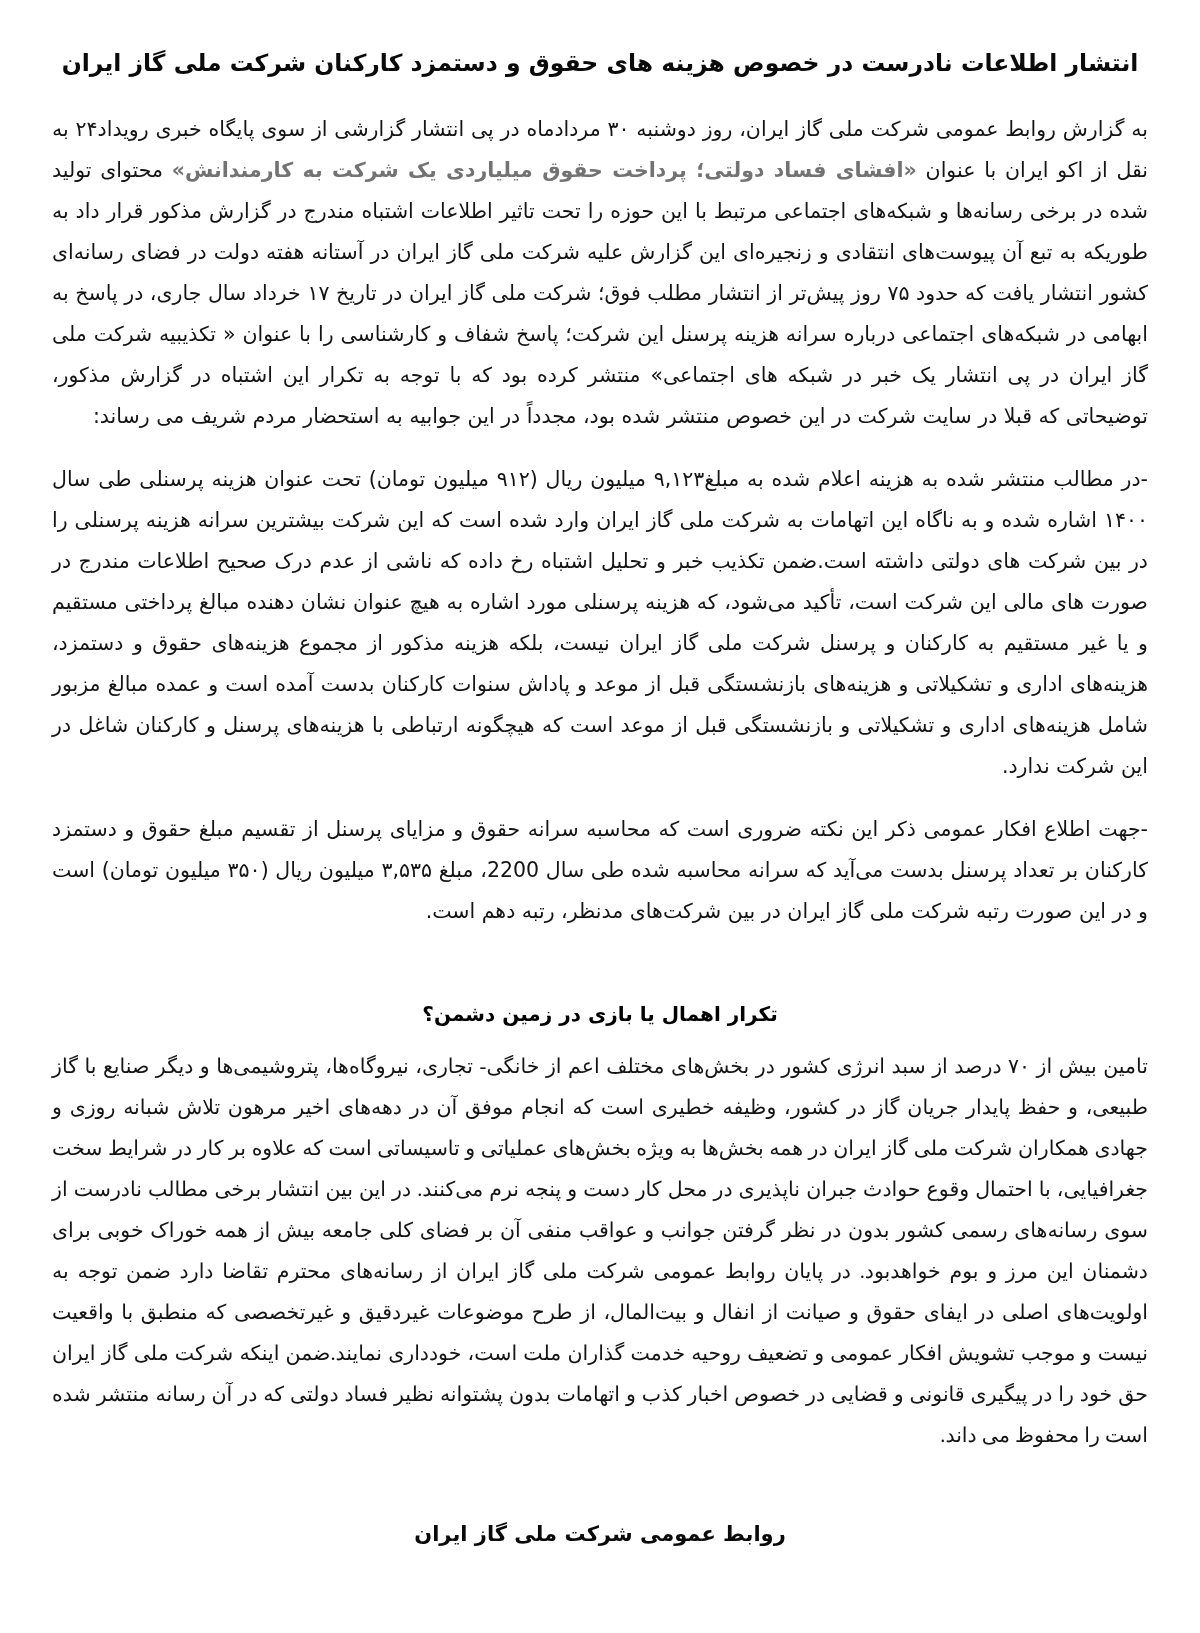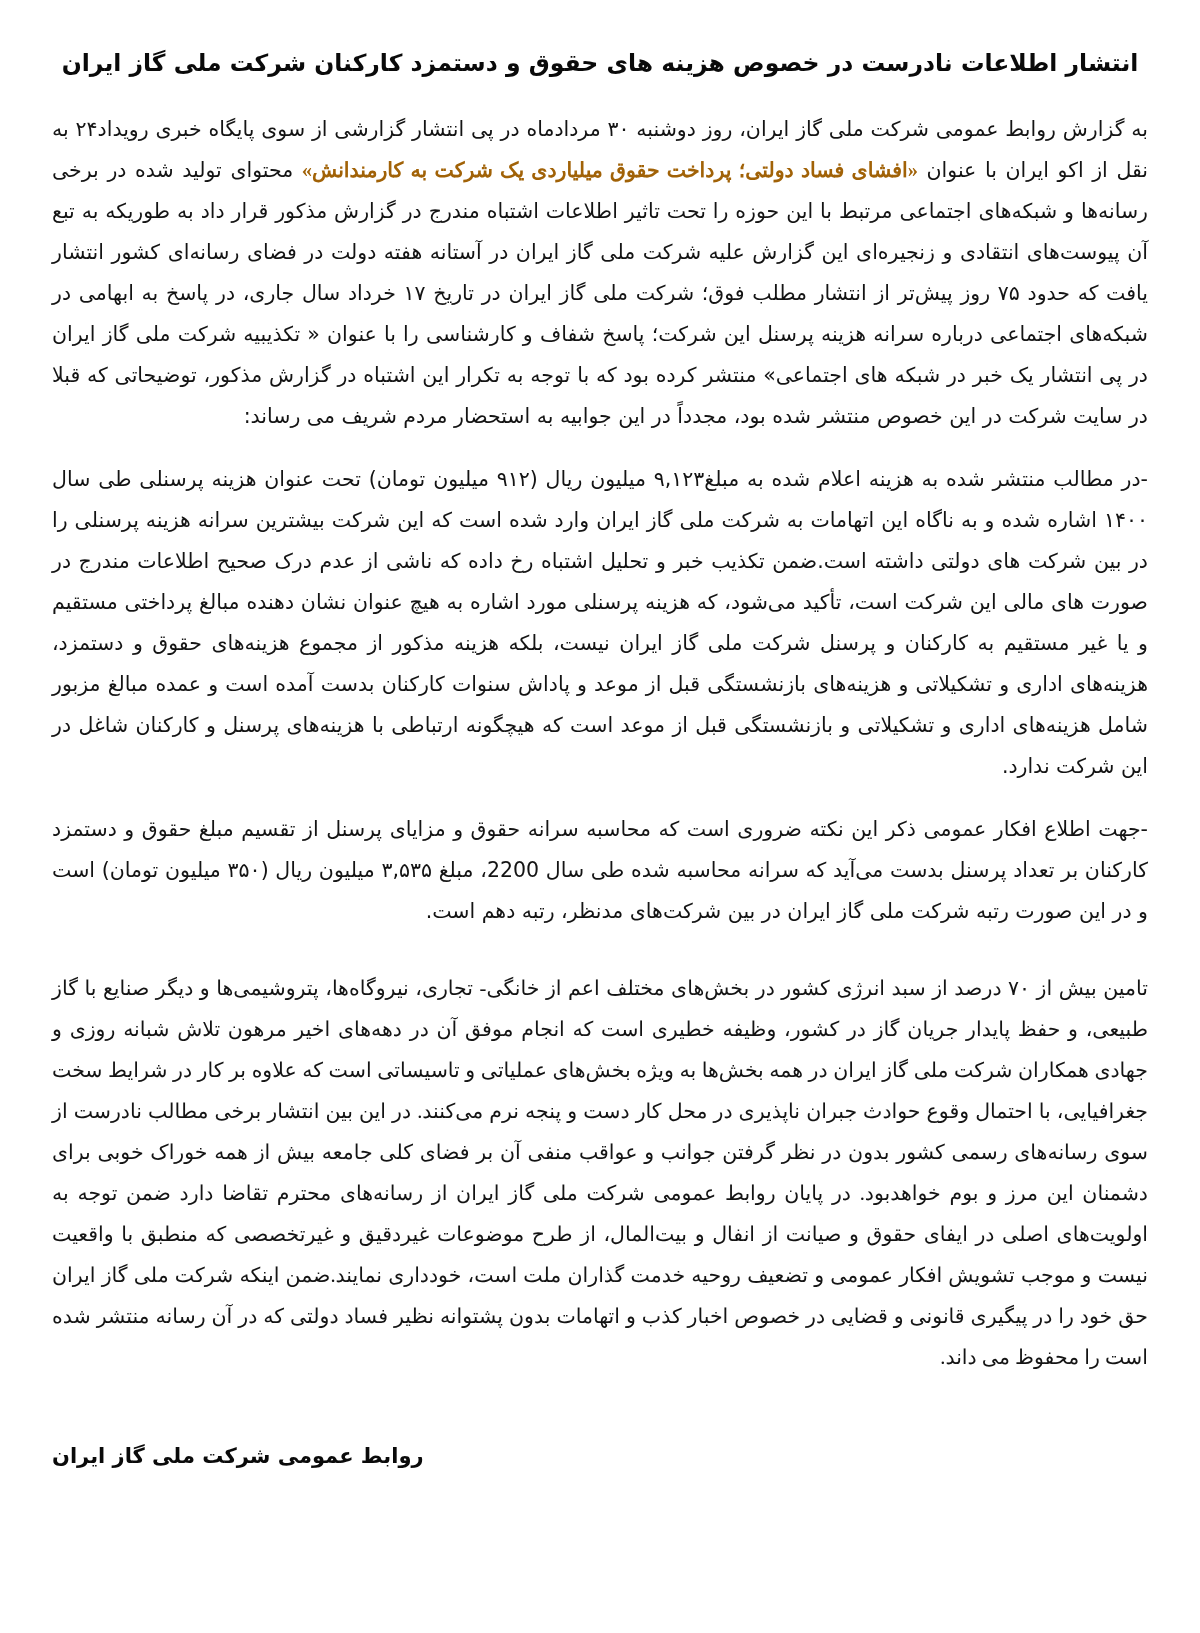--- a/index.html
+++ b/index.html
@@ -45,59 +45,59 @@
   }
 
   .para:last-of-type {
     margin-bottom: 0;
     font-family: Liberation Serif, serif;
   }
 
   .para b,
   .para strong {
     font-weight: bold;
-    color: #a16207;
-    font-family: Liberation Serif, serif;
+    color: #737373;
   }
 
   .subhead {
     font-size: 20px;
     font-weight: bold;
     text-align: center;
     color: #000000;
     margin: 30px 0 16px 0;
     line-height: 1.6;
   }
 
   .gap-block {
     height: 14px;
   }
 
   .signature {
     font-size: 21px;
     font-weight: bold;
-    text-align: left;
+    text-align: center;
     color: #0a0a0a;
     margin: 62px 0 0 0;
     line-height: 1.6;
   }
 </style>
 </head>
 <body>
 
 <div class="page">
 
   <h1 class="doc-title">انتشار اطلاعات نادرست در خصوص هزینه های حقوق و دستمزد کارکنان شرکت ملی گاز ایران</h1>
 
   <p class="para"><span>به گزارش روابط عمومی شرکت ملی گاز ایران، روز دوشنبه ۳۰ مردادماه در پی انتشار گزارشی از سوی پایگاه خبری رویداد۲۴ به نقل از اکو ایران با عنوان <b>«افشای فساد دولتی؛ پرداخت حقوق میلیاردی یک شرکت به کارمندانش»</b></span><span> محتوای تولید شده در برخی رسانه‌ها و شبکه‌های اجتماعی مرتبط با این حوزه را تحت تاثیر اطلاعات اشتباه مندرج در گزارش مذکور قرار داد به طوریکه به تبع آن پیوست‌های انتقادی و زنجیره‌ای این گزارش علیه شرکت ملی گاز ایران در آستانه هفته دولت در فضای رسانه‌ای کشور انتشار یافت که حدود ۷۵ روز پیش‌تر از انتشار مطلب فوق؛ شرکت ملی گاز ایران در تاریخ ۱۷ خرداد سال جاری، در پاسخ به ابهامی در شبکه‌های اجتماعی درباره سرانه هزینه پرسنل این شرکت؛ پاسخ شفاف و کارشناسی را با عنوان « تکذیبیه شرکت ملی گاز ایران در پی انتشار یک خبر در شبکه های اجتماعی» منتشر کرده بود که با توجه به تکرار این اشتباه در گزارش مذکور، توضیحاتی که قبلا در سایت شرکت در این خصوص منتشر شده بود، مجدداً در این جوابیه به استحضار مردم شریف می رساند:</span></p>
 
   <p class="para">-در مطالب منتشر شده به هزینه اعلام شده به مبلغ۹,۱۲۳ میلیون ریال (۹۱۲ میلیون تومان) تحت عنوان هزینه پرسنلی طی سال ۱۴۰۰ اشاره شده و به ناگاه این اتهامات به شرکت ملی گاز ایران وارد شده است که این شرکت بیشترین سرانه هزینه پرسنلی را در بین شرکت های دولتی داشته است.ضمن تکذیب خبر  و تحلیل اشتباه رخ داده که ناشی از عدم درک صحیح اطلاعات مندرج در  صورت های مالی این شرکت است، تأکید می‌شود، که هزینه پرسنلی مورد اشاره  به هیچ عنوان نشان دهنده مبالغ پرداختی مستقیم  و یا غیر مستقیم به کارکنان و پرسنل شرکت ملی گاز ایران نیست، بلکه هزینه مذکور از مجموع هزینه‌های حقوق و دستمزد، هزینه‌های اداری و تشکیلاتی و هزینه‌های بازنشستگی قبل از موعد و پاداش سنوات کارکنان بدست آمده است و عمده مبالغ مزبور شامل هزینه‌های اداری و تشکیلاتی و بازنشستگی قبل از موعد است که هیچگونه ارتباطی با هزینه‌های پرسنل و کارکنان شاغل در این شرکت ندارد.</p>
 
   <p class="para">-جهت اطلاع افکار عمومی ذکر این نکته ضروری است که محاسبه سرانه حقوق و مزایای پرسنل از تقسیم مبلغ حقوق و دستمزد کارکنان بر تعداد پرسنل بدست می‌آید که سرانه محاسبه شده طی سال 2200، مبلغ ۳,۵۳۵ میلیون ریال (۳۵۰ میلیون تومان) است و در این صورت رتبه شرکت ملی گاز ایران در بین شرکت‌های مدنظر، رتبه دهم است.</p>
 
   <div class="gap-block"></div>
 
+  <h2 class="subhead">تکرار اهمال یا بازی در زمین دشمن؟</h2>
 
   <p class="para">تامین بیش از ۷۰ درصد از سبد انرژی کشور در بخش‌های مختلف اعم از خانگی- تجاری، نیروگاه‌ها، پتروشیمی‌ها و دیگر صنایع با گاز طبیعی، و حفظ پایدار جریان گاز در کشور، وظیفه خطیری است که انجام موفق آن در دهه‌های اخیر مرهون تلاش شبانه روزی و جهادی همکاران شرکت ملی گاز ایران در همه بخش‌ها به ویژه بخش‌های عملیاتی و تاسیساتی است که علاوه بر کار در شرایط سخت جغرافیایی، با احتمال وقوع حوادث جبران ناپذیری در محل کار دست و پنجه نرم می‌کنند. در این بین انتشار برخی مطالب نادرست از سوی رسانه‌های رسمی کشور بدون در نظر گرفتن جوانب و عواقب منفی آن بر فضای کلی جامعه بیش از همه خوراک خوبی برای دشمنان این مرز و بوم خواهدبود. در پایان روابط عمومی شرکت ملی گاز ایران از رسانه‌های محترم تقاضا دارد ضمن توجه به اولویت‌های اصلی در ایفای حقوق و صیانت از انفال و بیت‌المال، از طرح موضوعات غیردقیق و غیرتخصصی که منطبق با واقعیت نیست و موجب تشویش افکار عمومی و تضعیف روحیه خدمت گذاران ملت است، خودداری نمایند.ضمن اینکه شرکت ملی گاز ایران حق خود را در پیگیری قانونی و قضایی در خصوص اخبار کذب و اتهامات بدون پشتوانه نظیر فساد دولتی که در آن رسانه منتشر شده است را محفوظ می داند.</p>
 
   <div class="signature">روابط عمومی شرکت ملی گاز ایران</div>
 
 </div>
 
 </body></html>

